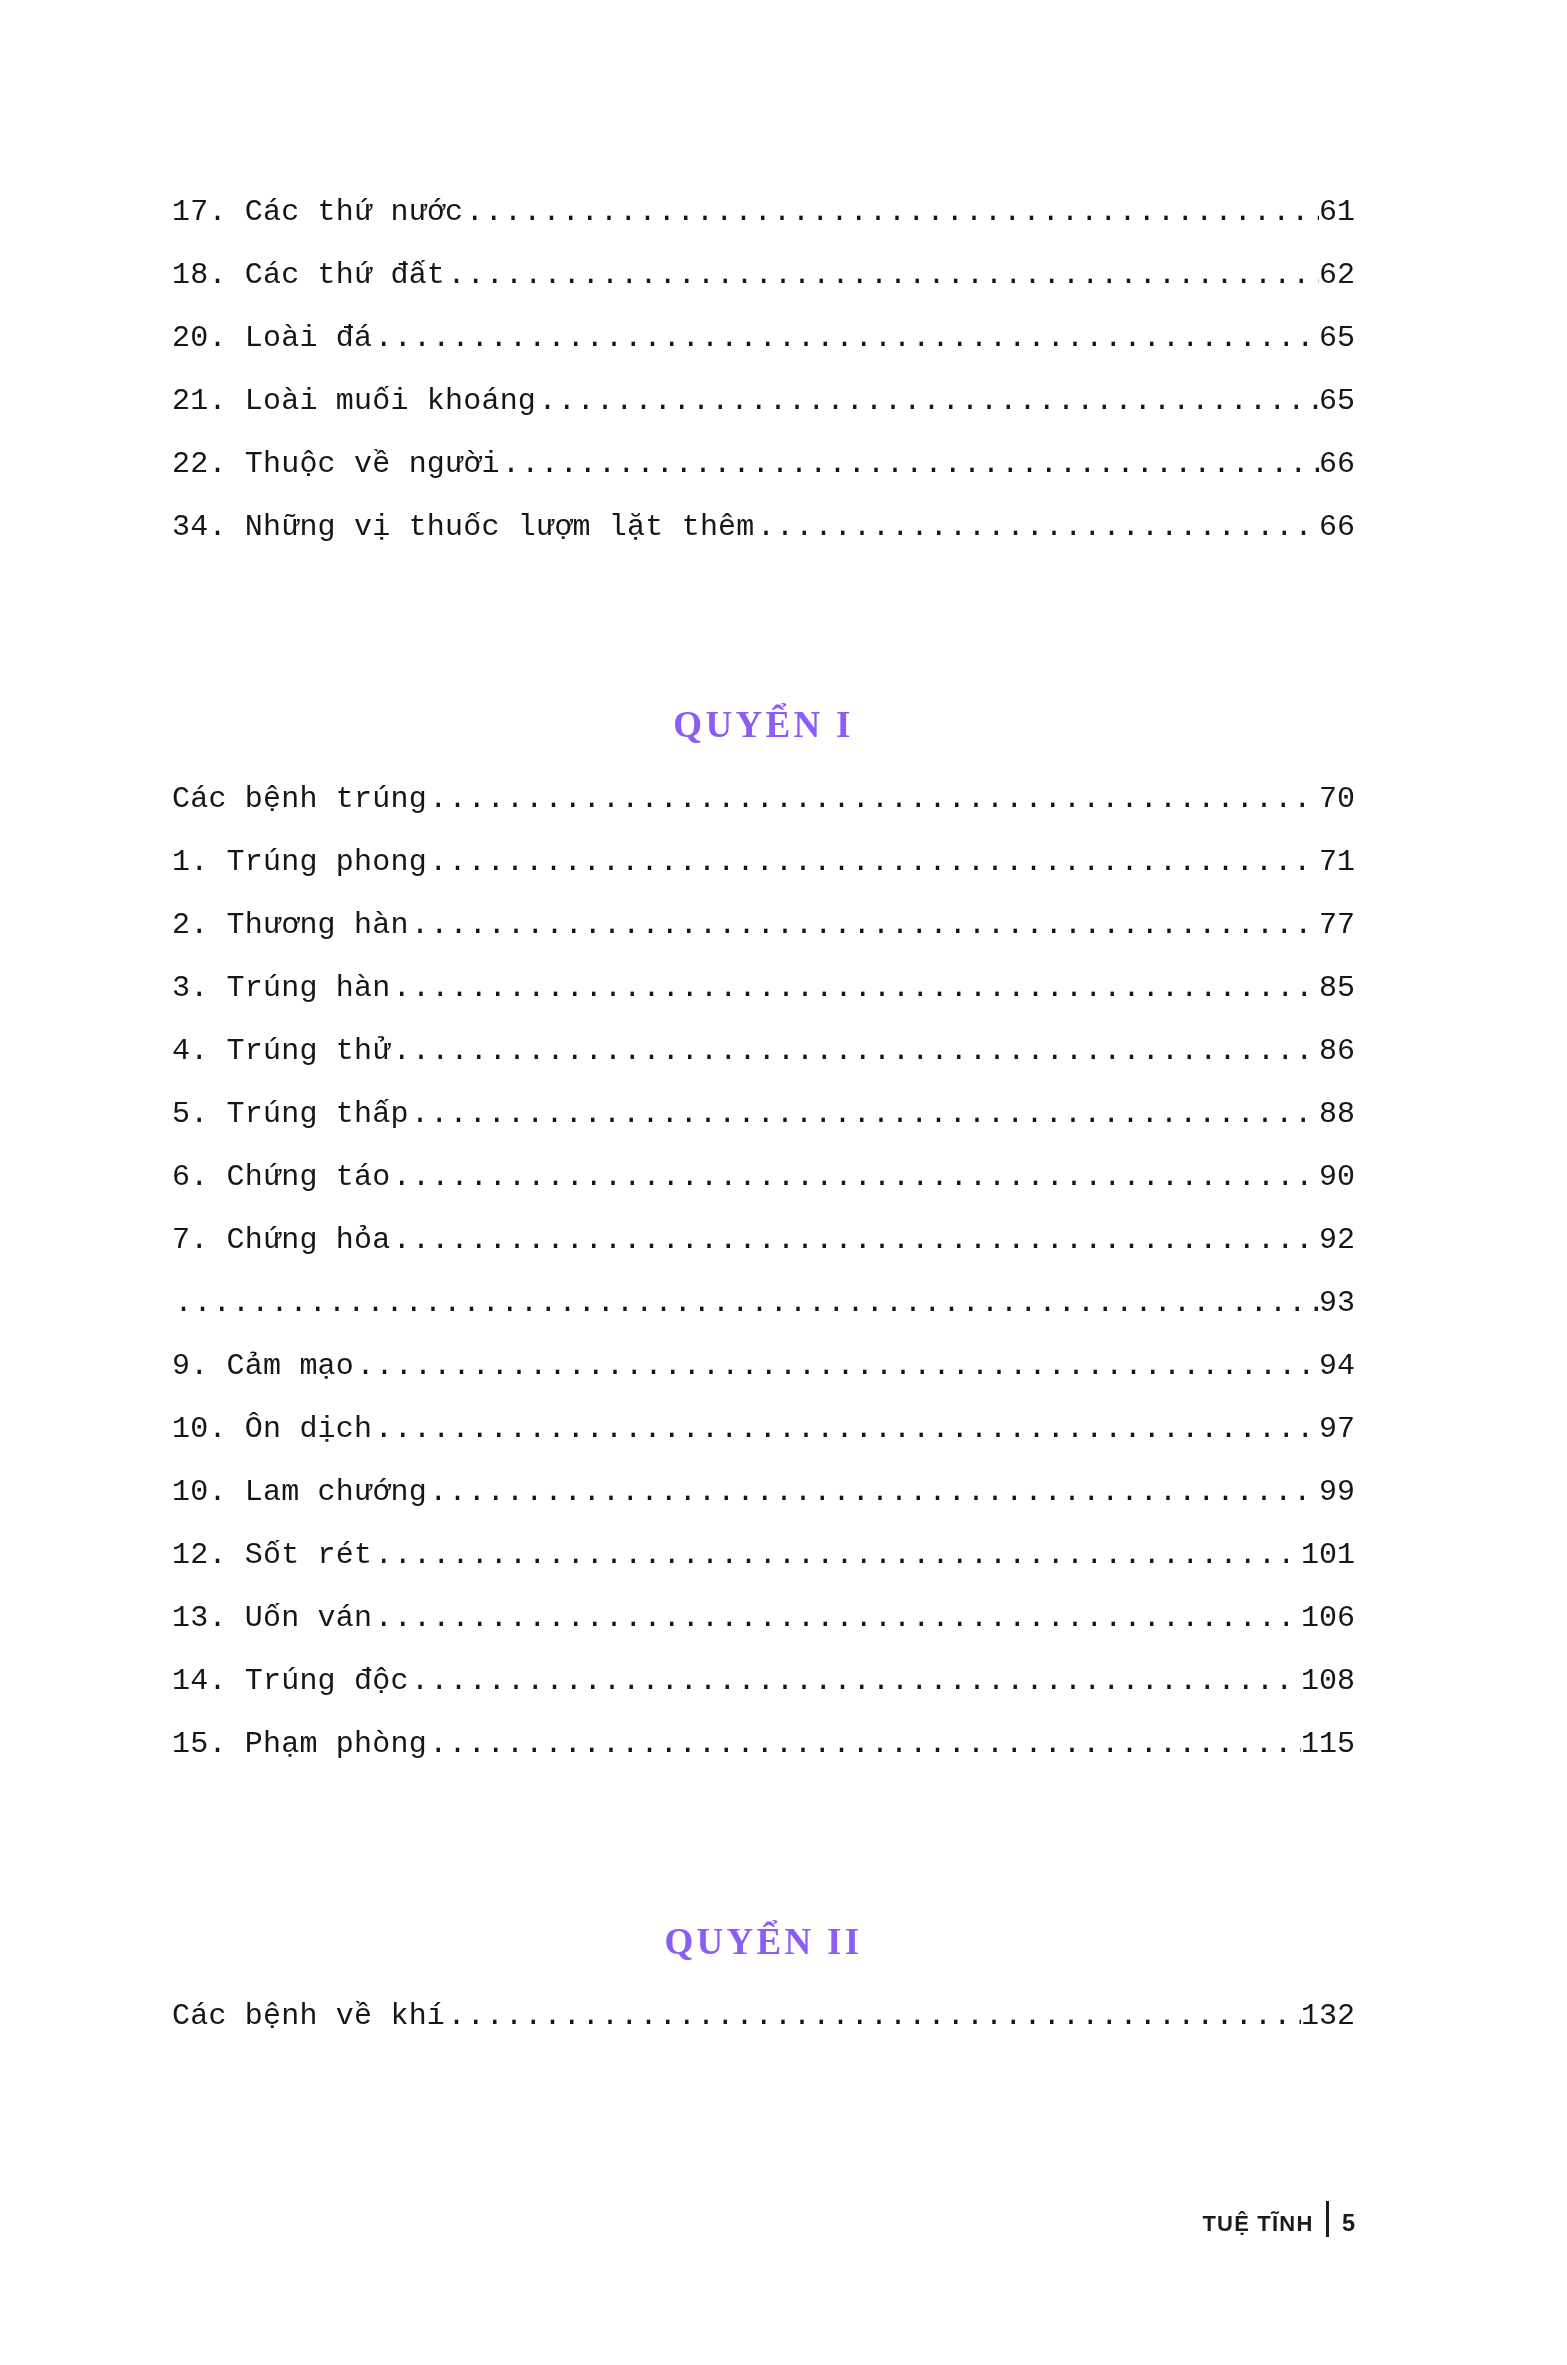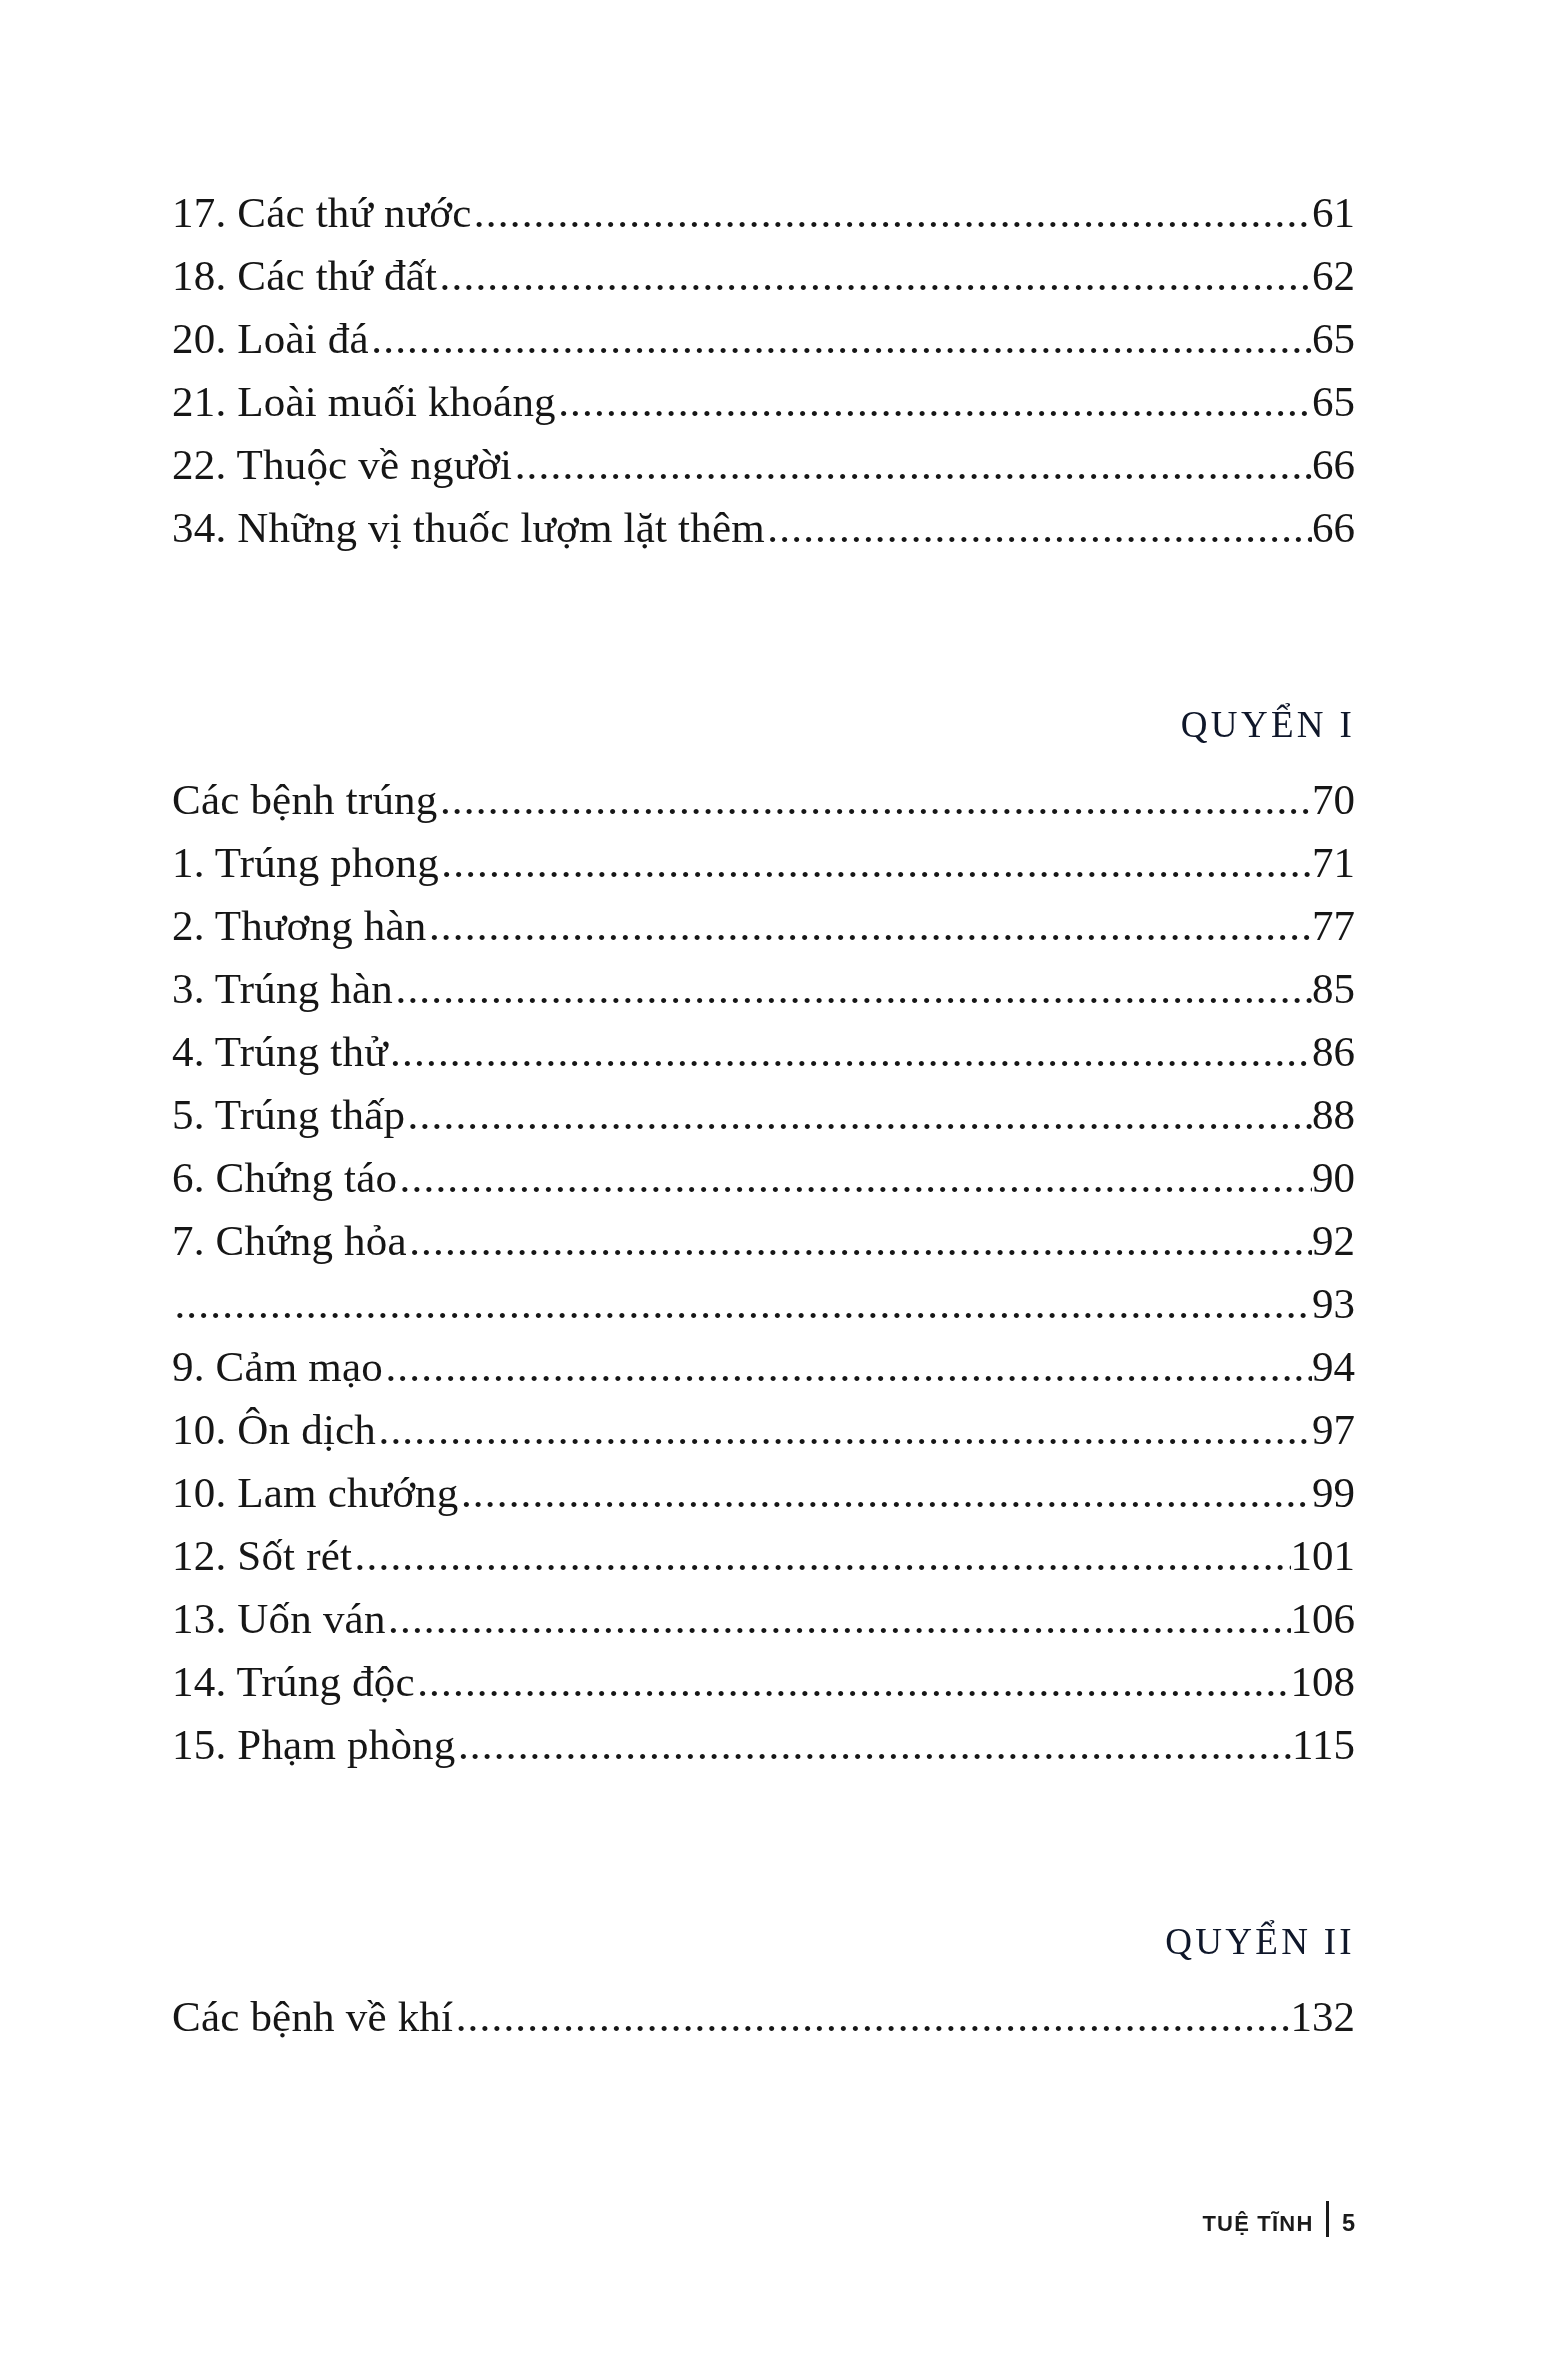--- a/index.html
+++ b/index.html
@@ -17,49 +17,50 @@
     width: 1568px;
     height: 2366px;
     background: #ffffff;
   }
   .content {
     padding: 181px 213px 0 172px;
   }
   .toc-row {
     display: flex;
     align-items: center;
-    font-size: 43px;
+    font-size: 30px;
     line-height: 63px;
     white-space: nowrap;
+    font-family: Liberation Mono, monospace;
   }
   .toc-title {
     white-space: nowrap;
     letter-spacing: 0.2px;
   }
   .toc-dots {
     flex: 1 1 auto;
     overflow: hidden;
     white-space: nowrap;
     margin-left: 2.4px;
     letter-spacing: 1.2px;
   }
   .toc-dots::after {
     content: "......................................................................................................................................................................................................................................";
   }
   .toc-page {
     white-space: nowrap;
   }
   .section-heading {
     font-size: 37px;
-    font-weight: normal;
-    text-align: right;
+    font-weight: bold;
+    text-align: center;
     letter-spacing: 3.3px;
     line-height: 63px;
     margin: 134px 0 12.2px 0;
-    color: #0f172a;
+    color: #8b5cf6;
   }
   .page-footer {
     position: absolute;
     right: 213px;
     bottom: 129px;
     display: flex;
     align-items: flex-end;
     font-family: "Liberation Sans", "DejaVu Sans", sans-serif;
     font-weight: bold;
     color: #1a1a1a;

